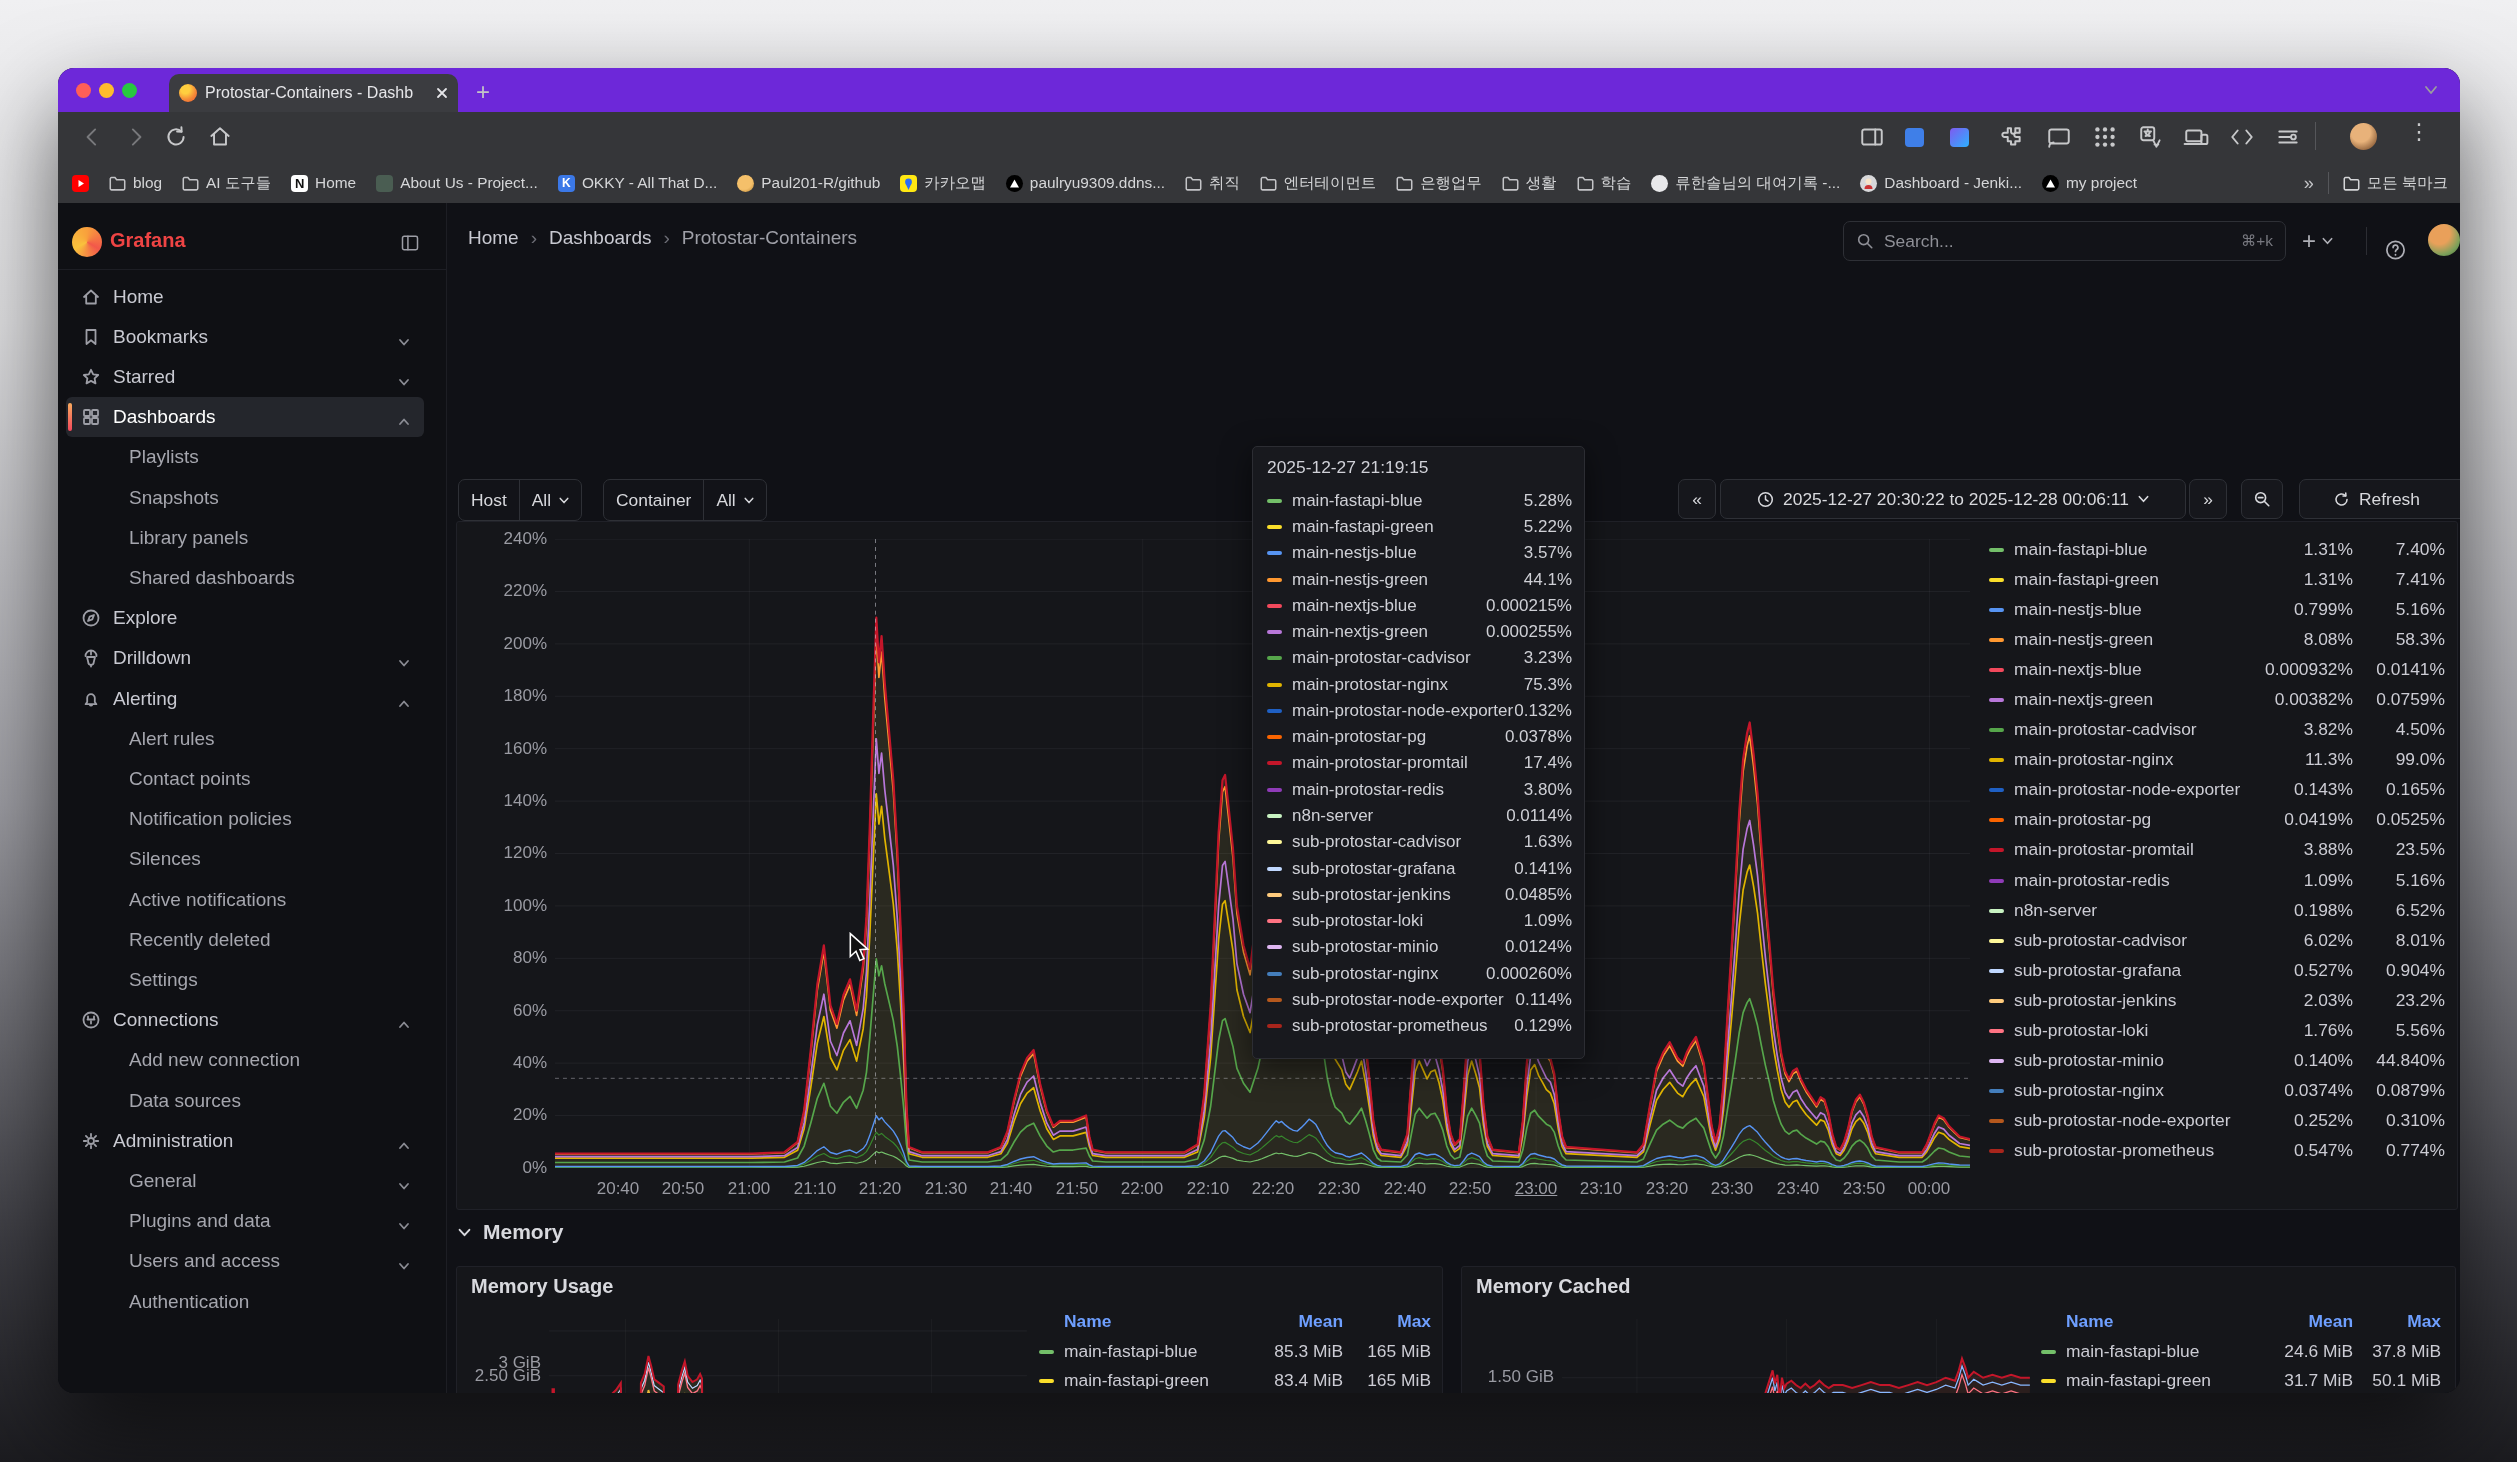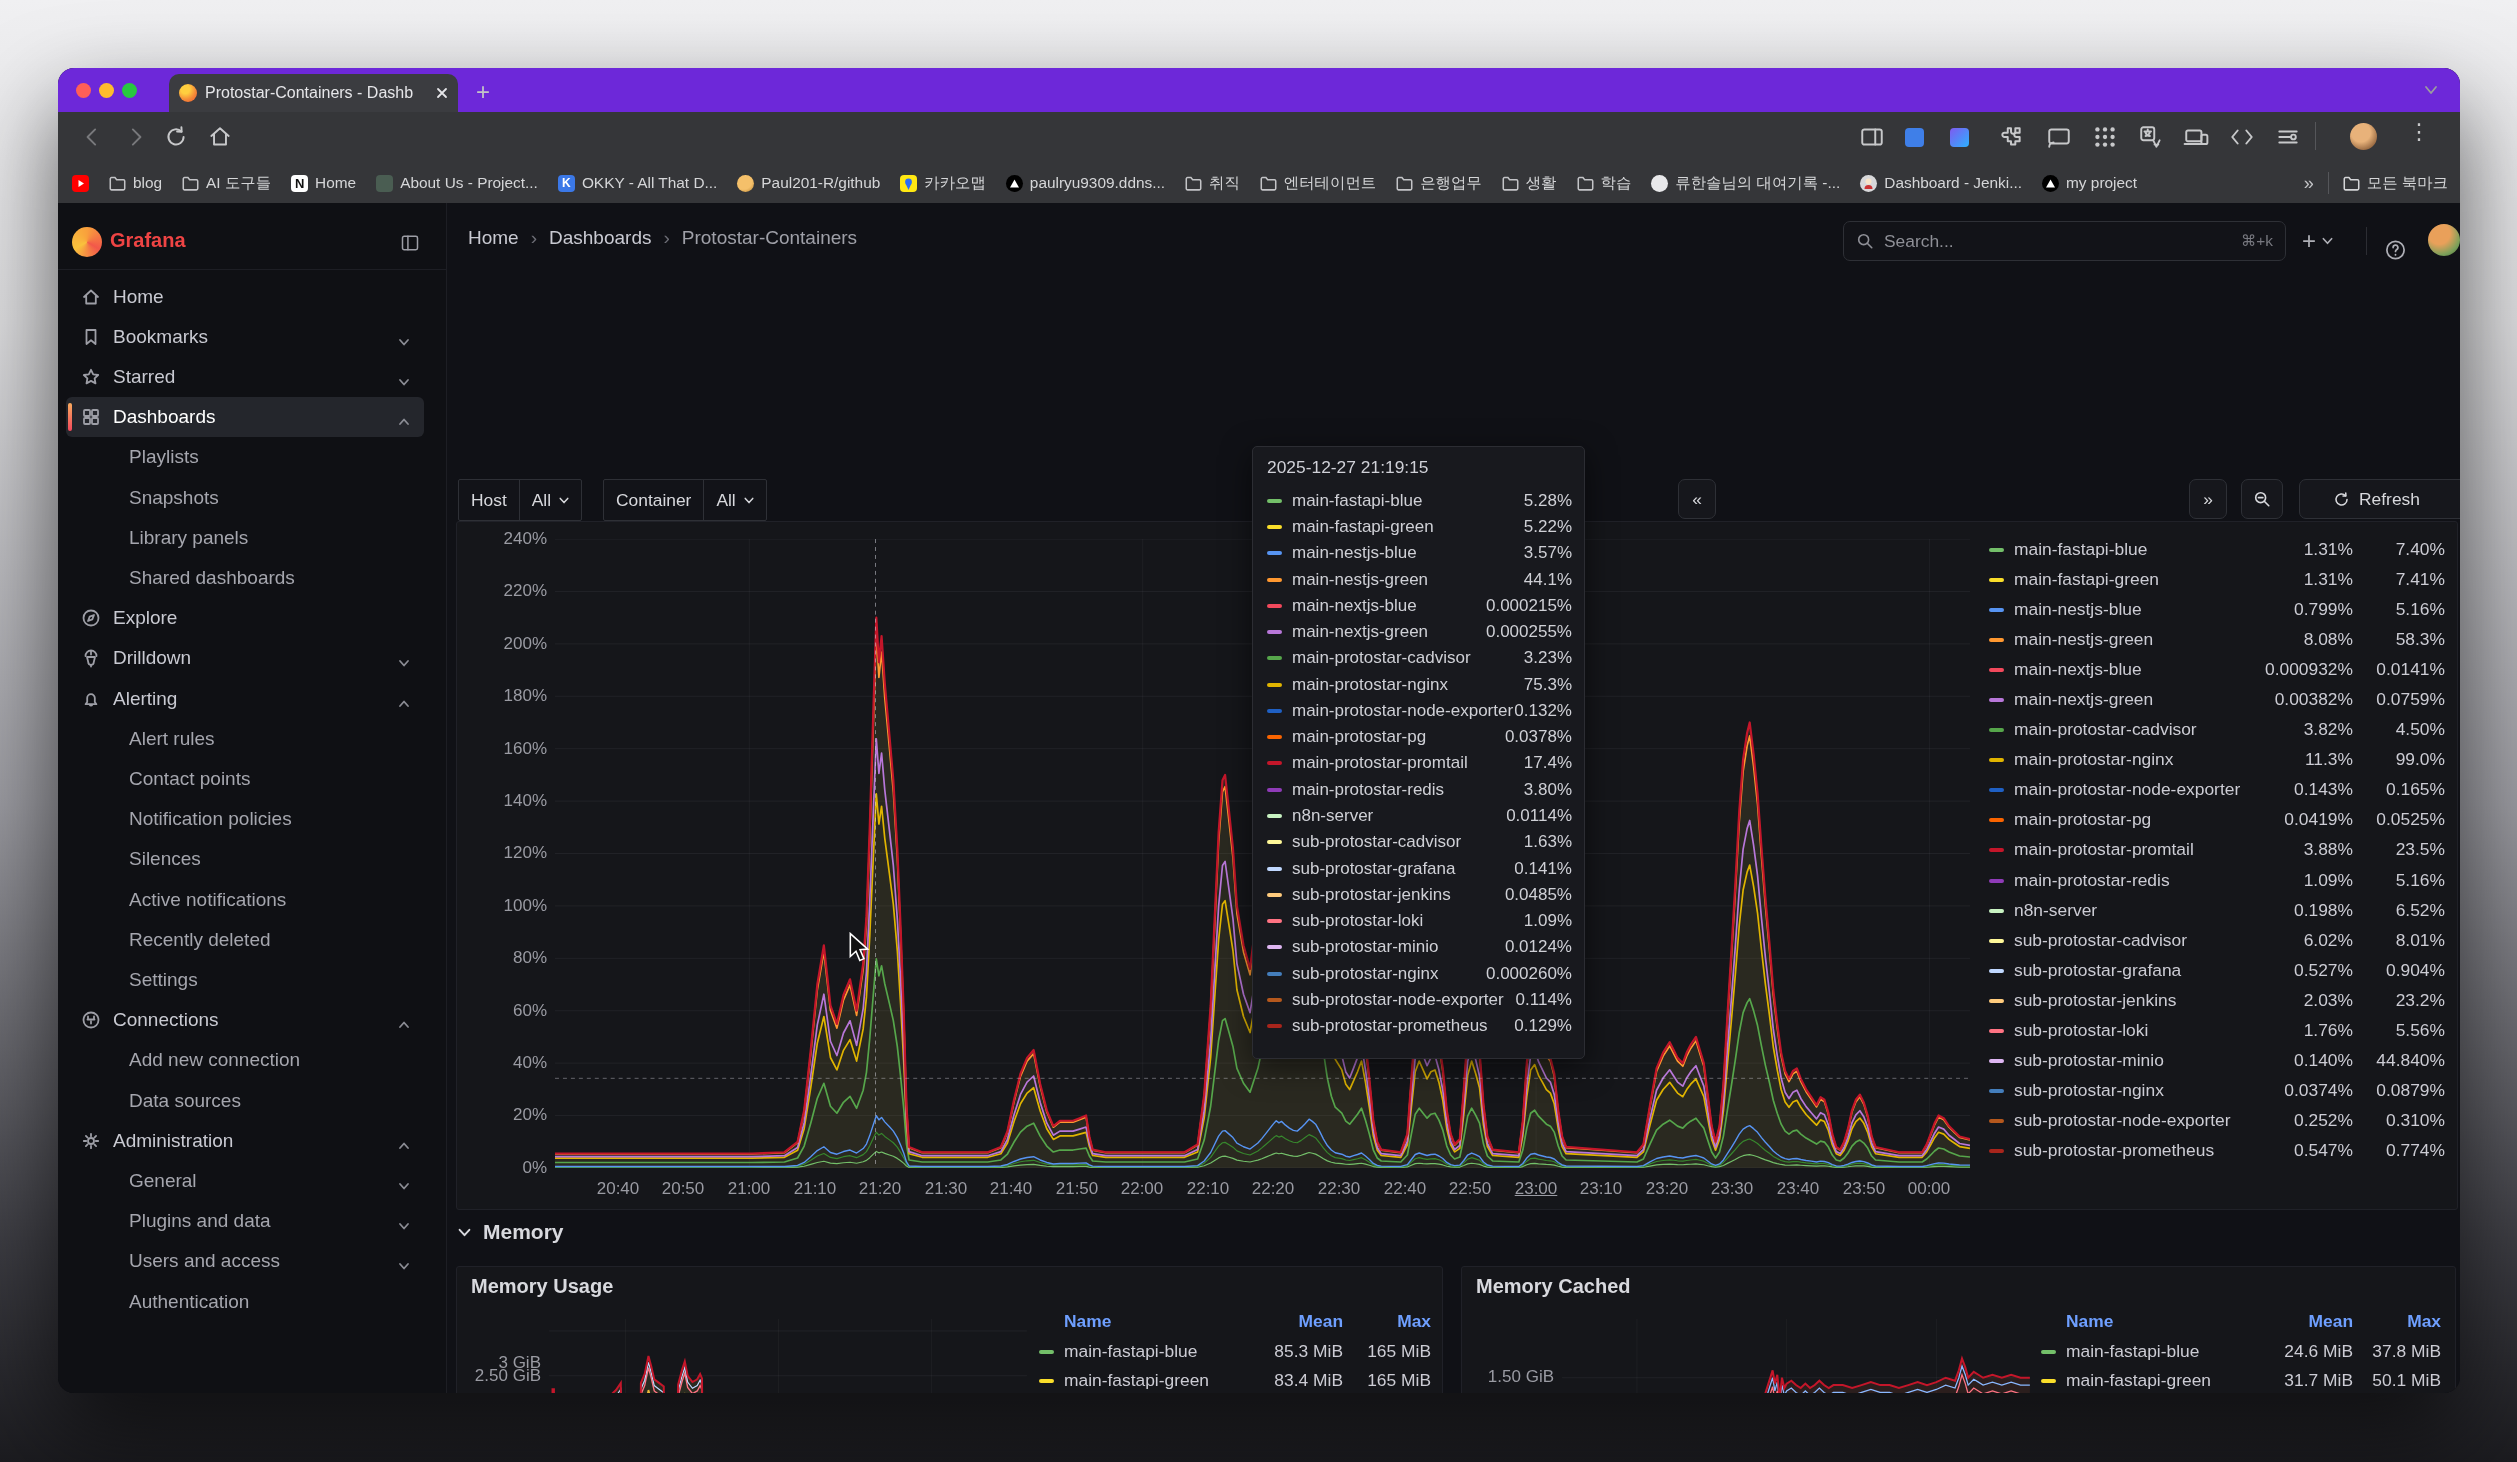--- a/index.html
+++ b/index.html
@@ -42,21 +42,21 @@
   .navitem .chev{position:absolute;right:14px;top:14px;width:12px;height:12px;color:#8b8c94;}
   #main{position:absolute;left:388px;top:0;width:2014px;height:100%;}
   #breadcrumb{position:absolute;left:22px;top:24px;font-size:19px;color:#c9cad2;display:flex;gap:12px;align-items:center;}
   #breadcrumb .sep{color:#6d6e76;}
   #breadcrumb .current{color:#9fa0a8;}
   #searchbox{position:absolute;left:1397px;top:18px;width:443px;height:40px;background:#121318;border:1px solid #2e3036;
     border-radius:7px;display:flex;align-items:center;padding:0 12px;box-sizing:border-box;gap:10px;color:#8e8f96;font-size:17.4px;}
   #searchbox .ksc{margin-left:auto;color:#77787f;font-size:15.4px;}
   .hbtn{position:absolute;top:18px;height:40px;display:flex;align-items:center;color:#aeafb6;}
   .pill{position:absolute;top:276px;height:40px;display:flex;align-items:center;background:#121318;border:1px solid #2e3036;
-    border-radius:2px;font-size:17.4px;color:#d8d9dd;}
+    border-radius:7px;font-size:17.4px;color:#d8d9dd;}
   .pill .plab{padding:0 12px;color:#d8d9dd;}
   .pill .pval{padding:0 12px;border-left:1px solid #2e3036;display:flex;gap:8px;align-items:center;height:100%;}
   .tbarbtn{position:absolute;top:276px;height:40px;background:#16171c;border:1px solid #2e3036;border-radius:7px;
     display:flex;align-items:center;justify-content:center;color:#d8d9dd;font-size:17.4px;box-sizing:border-box;gap:9px;}
   #cpu-panel{position:absolute;left:10px;top:318px;width:2000px;height:687px;background:#15161a;border:1px solid #202128;border-radius:3px;}
   .ytick{position:absolute;text-align:right;color:#9a9ba3;font-size:17px;}
   .xtick{position:absolute;text-align:center;color:#9a9ba3;font-size:17px;}
   .legrow{position:absolute;display:flex;align-items:center;font-size:17.4px;color:#ccccd4;width:100%;}
   .legrow .sw{width:15px;height:4px;border-radius:2px;margin-right:10px;flex:0 0 auto;}
   .legrow .nm{flex:1;white-space:nowrap;overflow:hidden;}
@@ -479,20 +479,30 @@
           <span class="plab">Container</span>
           <span class="pval">
               <span>All</span>
             <svg class="lin" width="10" height="7" viewBox="0 0 12 8">
                 <path d="M1.5 1.5 L6 6.5 L10.5 1.5"></path>
               </svg>
             </span>
         </div>
 
         <div class="tbarbtn" style="left:1232px;width:38px">«</div>
+        <div class="tbarbtn" style="left:1274px;width:466px">
+          <svg class="lin" width="17" height="17" viewBox="0 0 20 20">
+              <circle cx="10" cy="10" r="8"></circle>
+              <path d="M10 5.5 V10 L13 12"></path>
+            </svg>
+          <span>2025-12-27 20:30:22 to 2025-12-28 00:06:11</span>
+          <svg class="lin" width="11" height="8" viewBox="0 0 12 8">
+              <path d="M1.5 1.5 L6 6.5 L10.5 1.5"></path>
+            </svg>
+        </div>
         <div class="tbarbtn" style="left:1743px;width:38px">»</div>
         <div class="tbarbtn" style="left:1795px;width:42px">
           <svg class="lin" width="18" height="18" viewBox="0 0 20 20">
               <circle cx="8.5" cy="8.5" r="5.5"></circle>
               <path d="M12.8 12.8 L17.5 17.5 M6 8.5 h5"></path>
             </svg>
         </div>
         <div class="tbarbtn" style="left:1853px;width:155px;border-radius:7px 0 0 7px">
           <svg class="lin" width="17" height="17" viewBox="0 0 20 20">
               <path d="M16.5 10 a6.5 6.5 0 1 1 -1.8 -4.5"></path>

